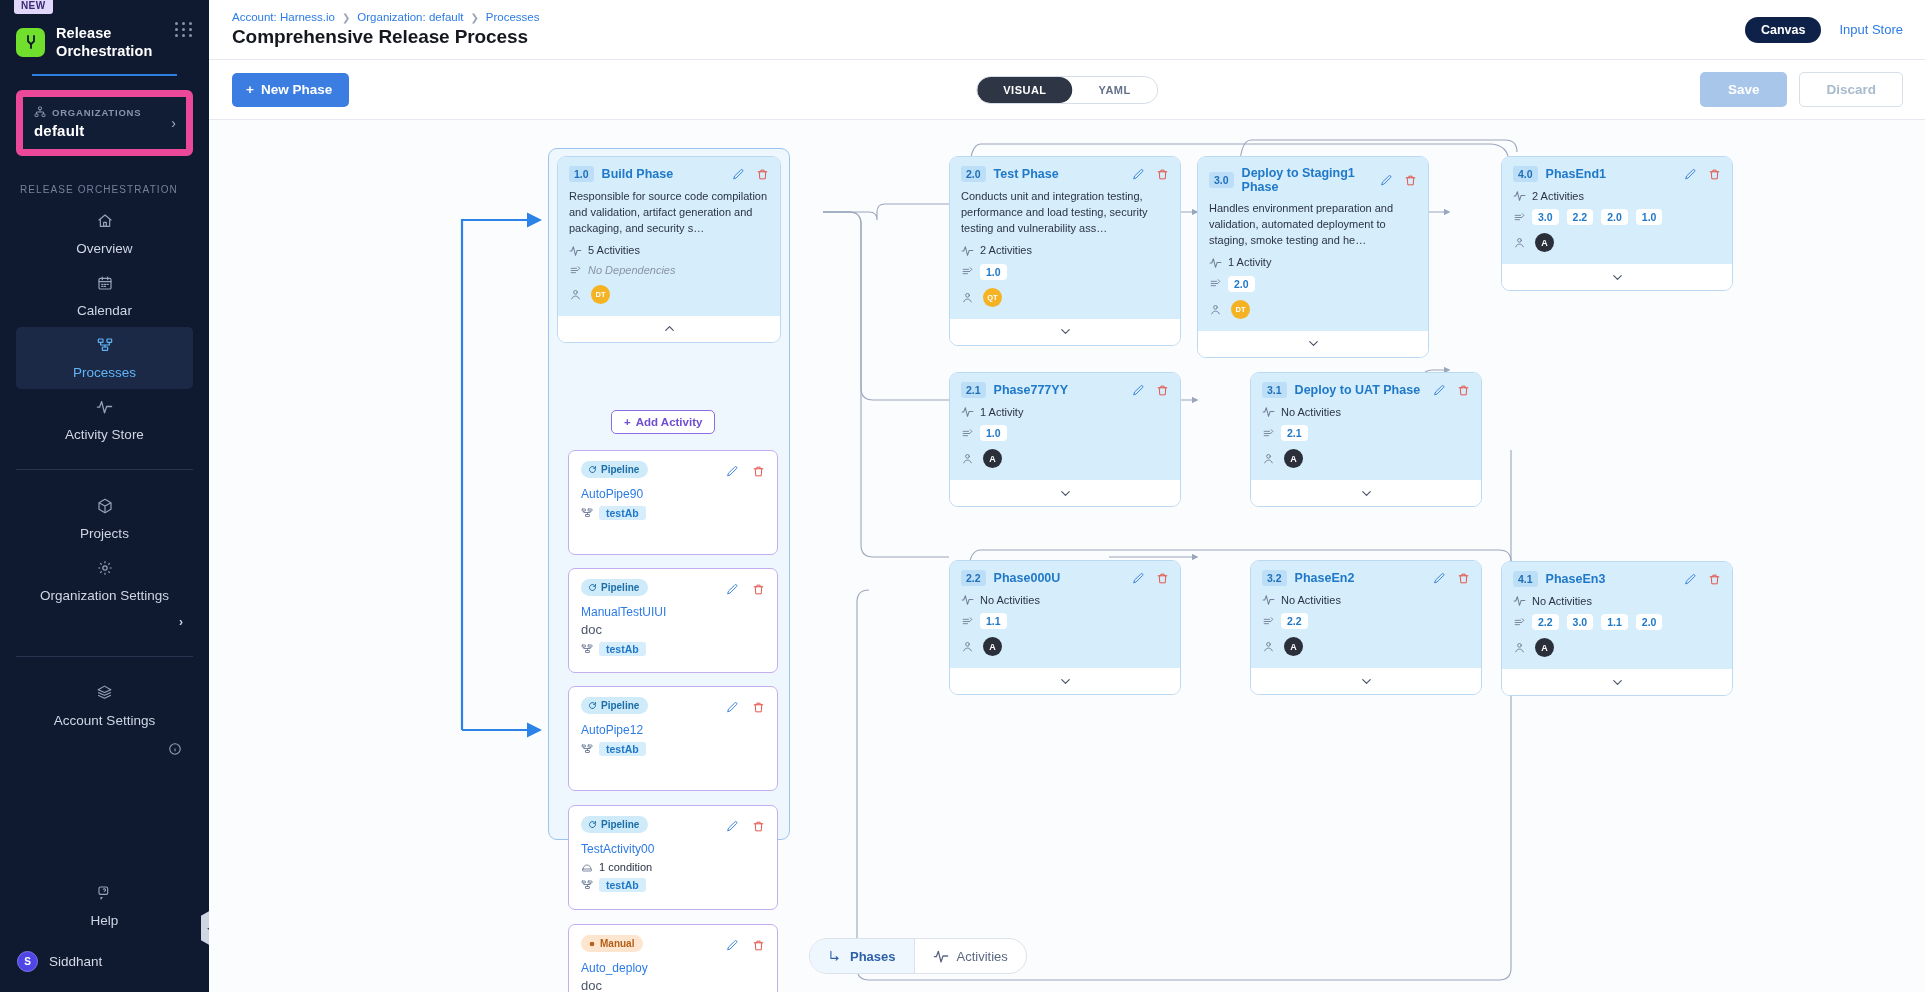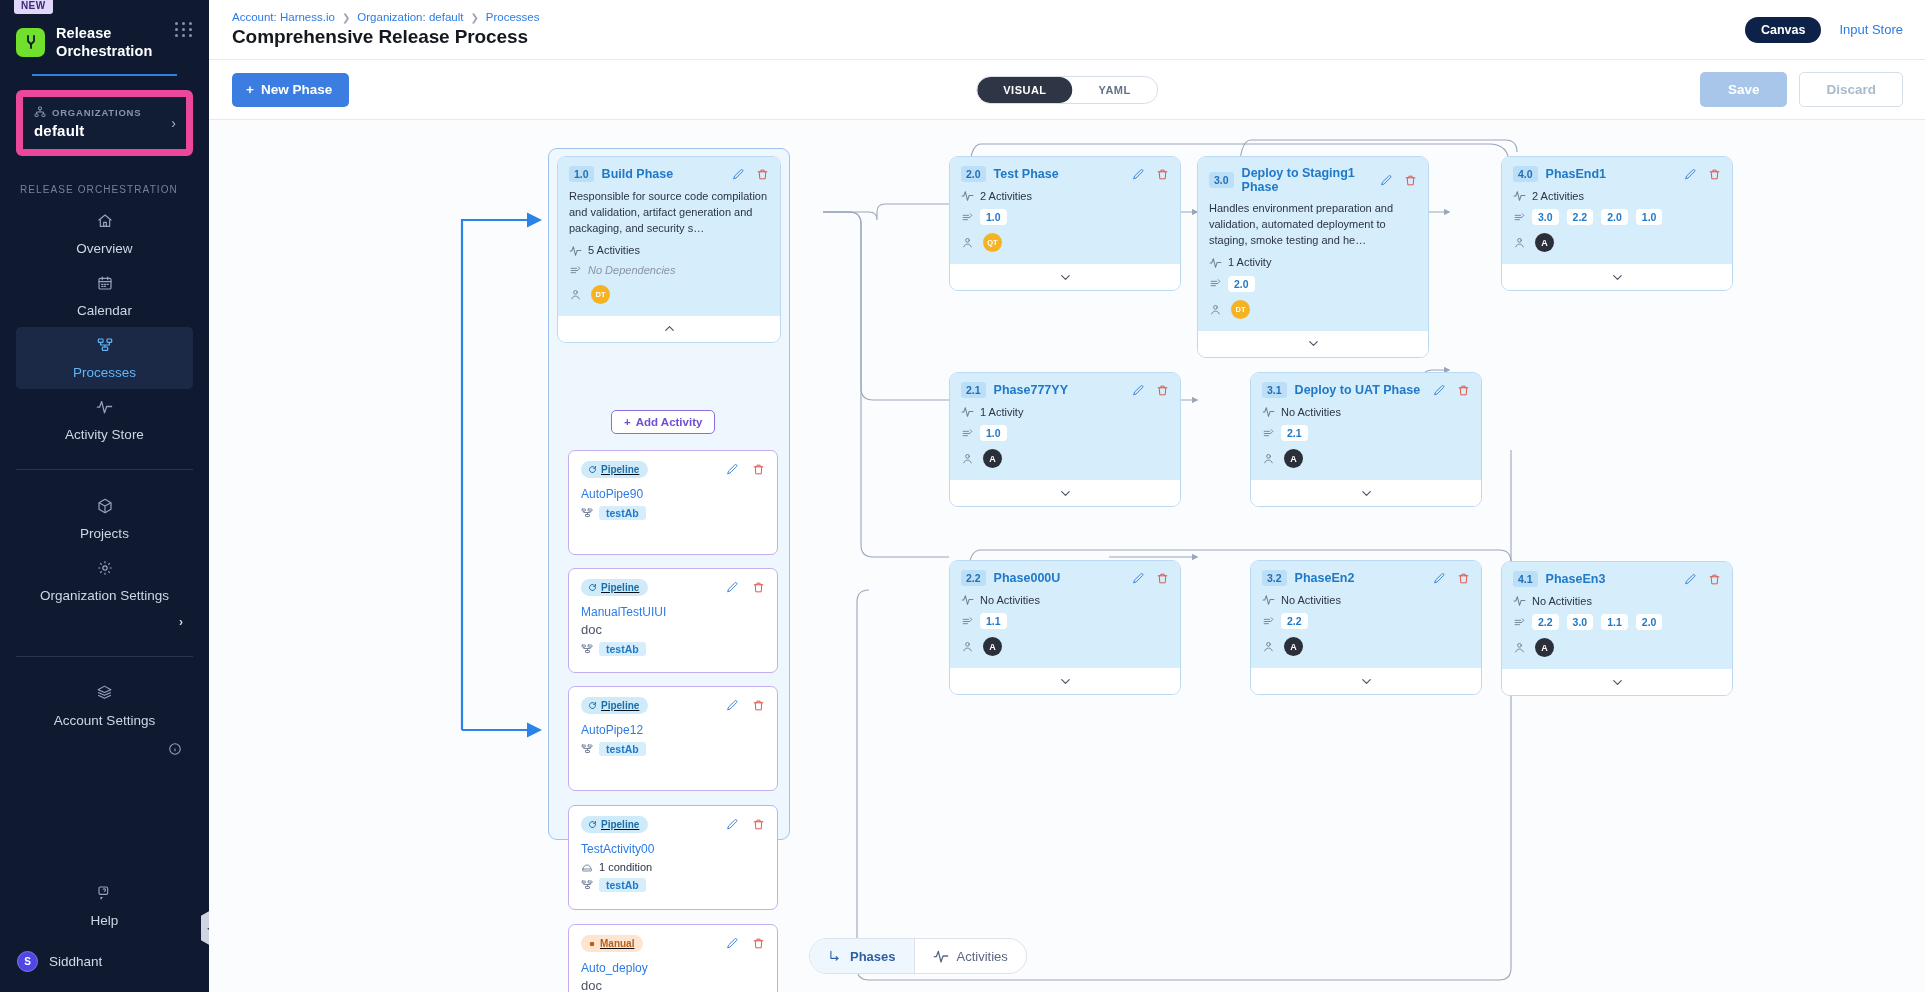--- a/index.html
+++ b/index.html
@@ -171,21 +171,21 @@
   .btn-add-activity {
     background: #ffffff; border: 1px solid #8c6ede; color: #6f4ed1;
     border-radius: 5px; font-size: 11.5px; font-weight: bold;
     padding: 5px 12px; display: flex; align-items: center; gap: 5px; font-family: inherit; cursor: pointer;
   }
 
   .act {
     position: absolute; background: #ffffff; border: 1px solid #c3aef0;
     border-radius: 7px; padding: 10px 12px;
   }
-  .act-top { display: flex; align-items: center; text-decoration: underline; }
+  .act-top { display: flex; align-items: flex-end; }
   .chip-pipeline {
     background: #cfeaf9; color: #1b6ea8; font-size: 10px; font-weight: bold;
     border-radius: 10px; padding: 3px 9px 3px 7px; display: inline-flex; align-items: center; gap: 4px;
   }
   .chip-manual {
     background: #fde5cf; color: #b5601b; font-size: 10px; font-weight: bold;
     border-radius: 10px; padding: 3px 9px 3px 7px; display: inline-flex; align-items: center; gap: 4px;
   }
   .act-icons { margin-left: auto; display: flex; gap: 13px; align-items: center; }
   .act-name { color: #2c7be5; font-size: 12px; margin-top: 9px; }
@@ -689,20 +689,21 @@
                     <path d="M16.5 3.5a2.1 2.1 0 0 1 3 3L7.5 18.5 3 20l1.5-4.5z"></path>
                   </svg>
                 </span>
               <span class="ic-btn">
                   <svg class="icon-svg" width="13" height="13" viewBox="0 0 24 24" fill="none" stroke="#e2544a" stroke-width="1.8" stroke-linecap="round" stroke-linejoin="round">
                     <path d="M4 7h16M9 7V4h6v3M6 7l1 13h10l1-13"></path>
                   </svg>
                 </span>
             </span>
           </div>
+          <div class="phase-desc">Conducts unit and integration testing, performance and load testing, security testing and vulnerability ass…</div>
           <div class="meta-row">
             <span class="mico">
                 <svg class="icon-svg" width="13" height="13" viewBox="0 0 24 24" fill="none" stroke="currentColor" stroke-width="1.9" stroke-linecap="round" stroke-linejoin="round">
                   <path d="M2 13h3l3-8 4 16 3-9h7"></path>
                 </svg>
               </span>
             <span>2 Activities</span>
           </div>
           <div class="meta-row dep">
             <span class="mico">

